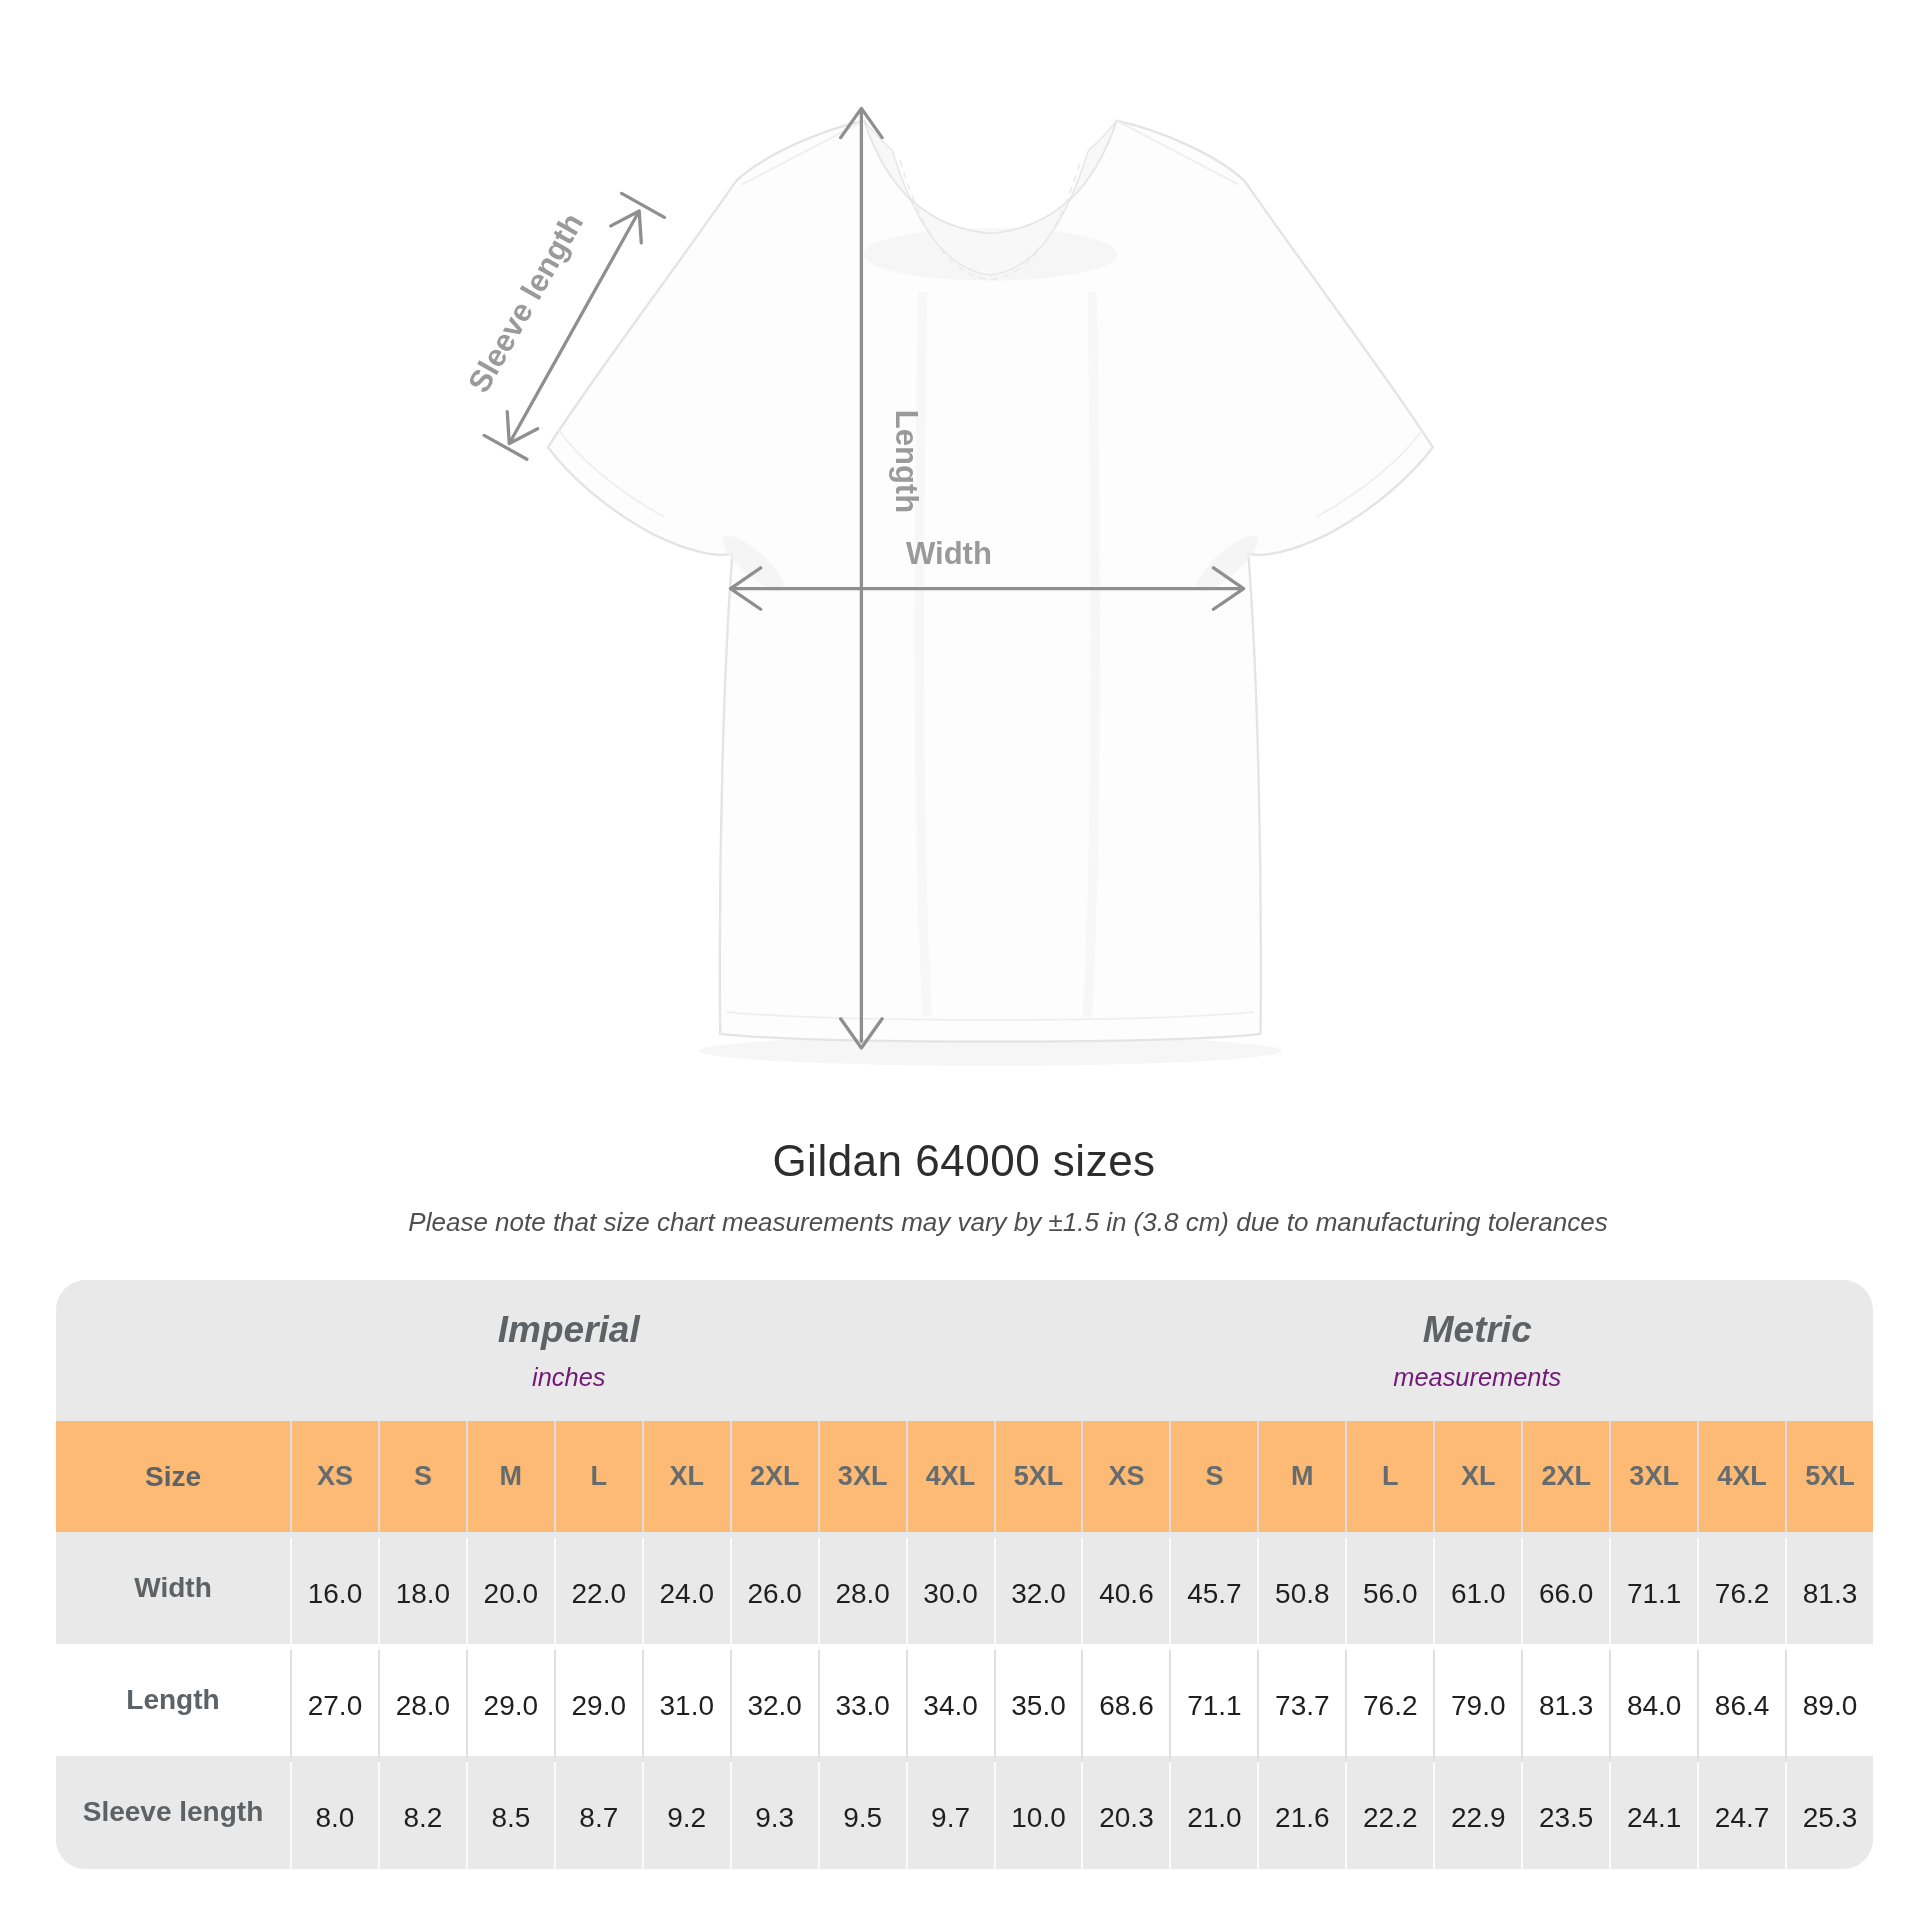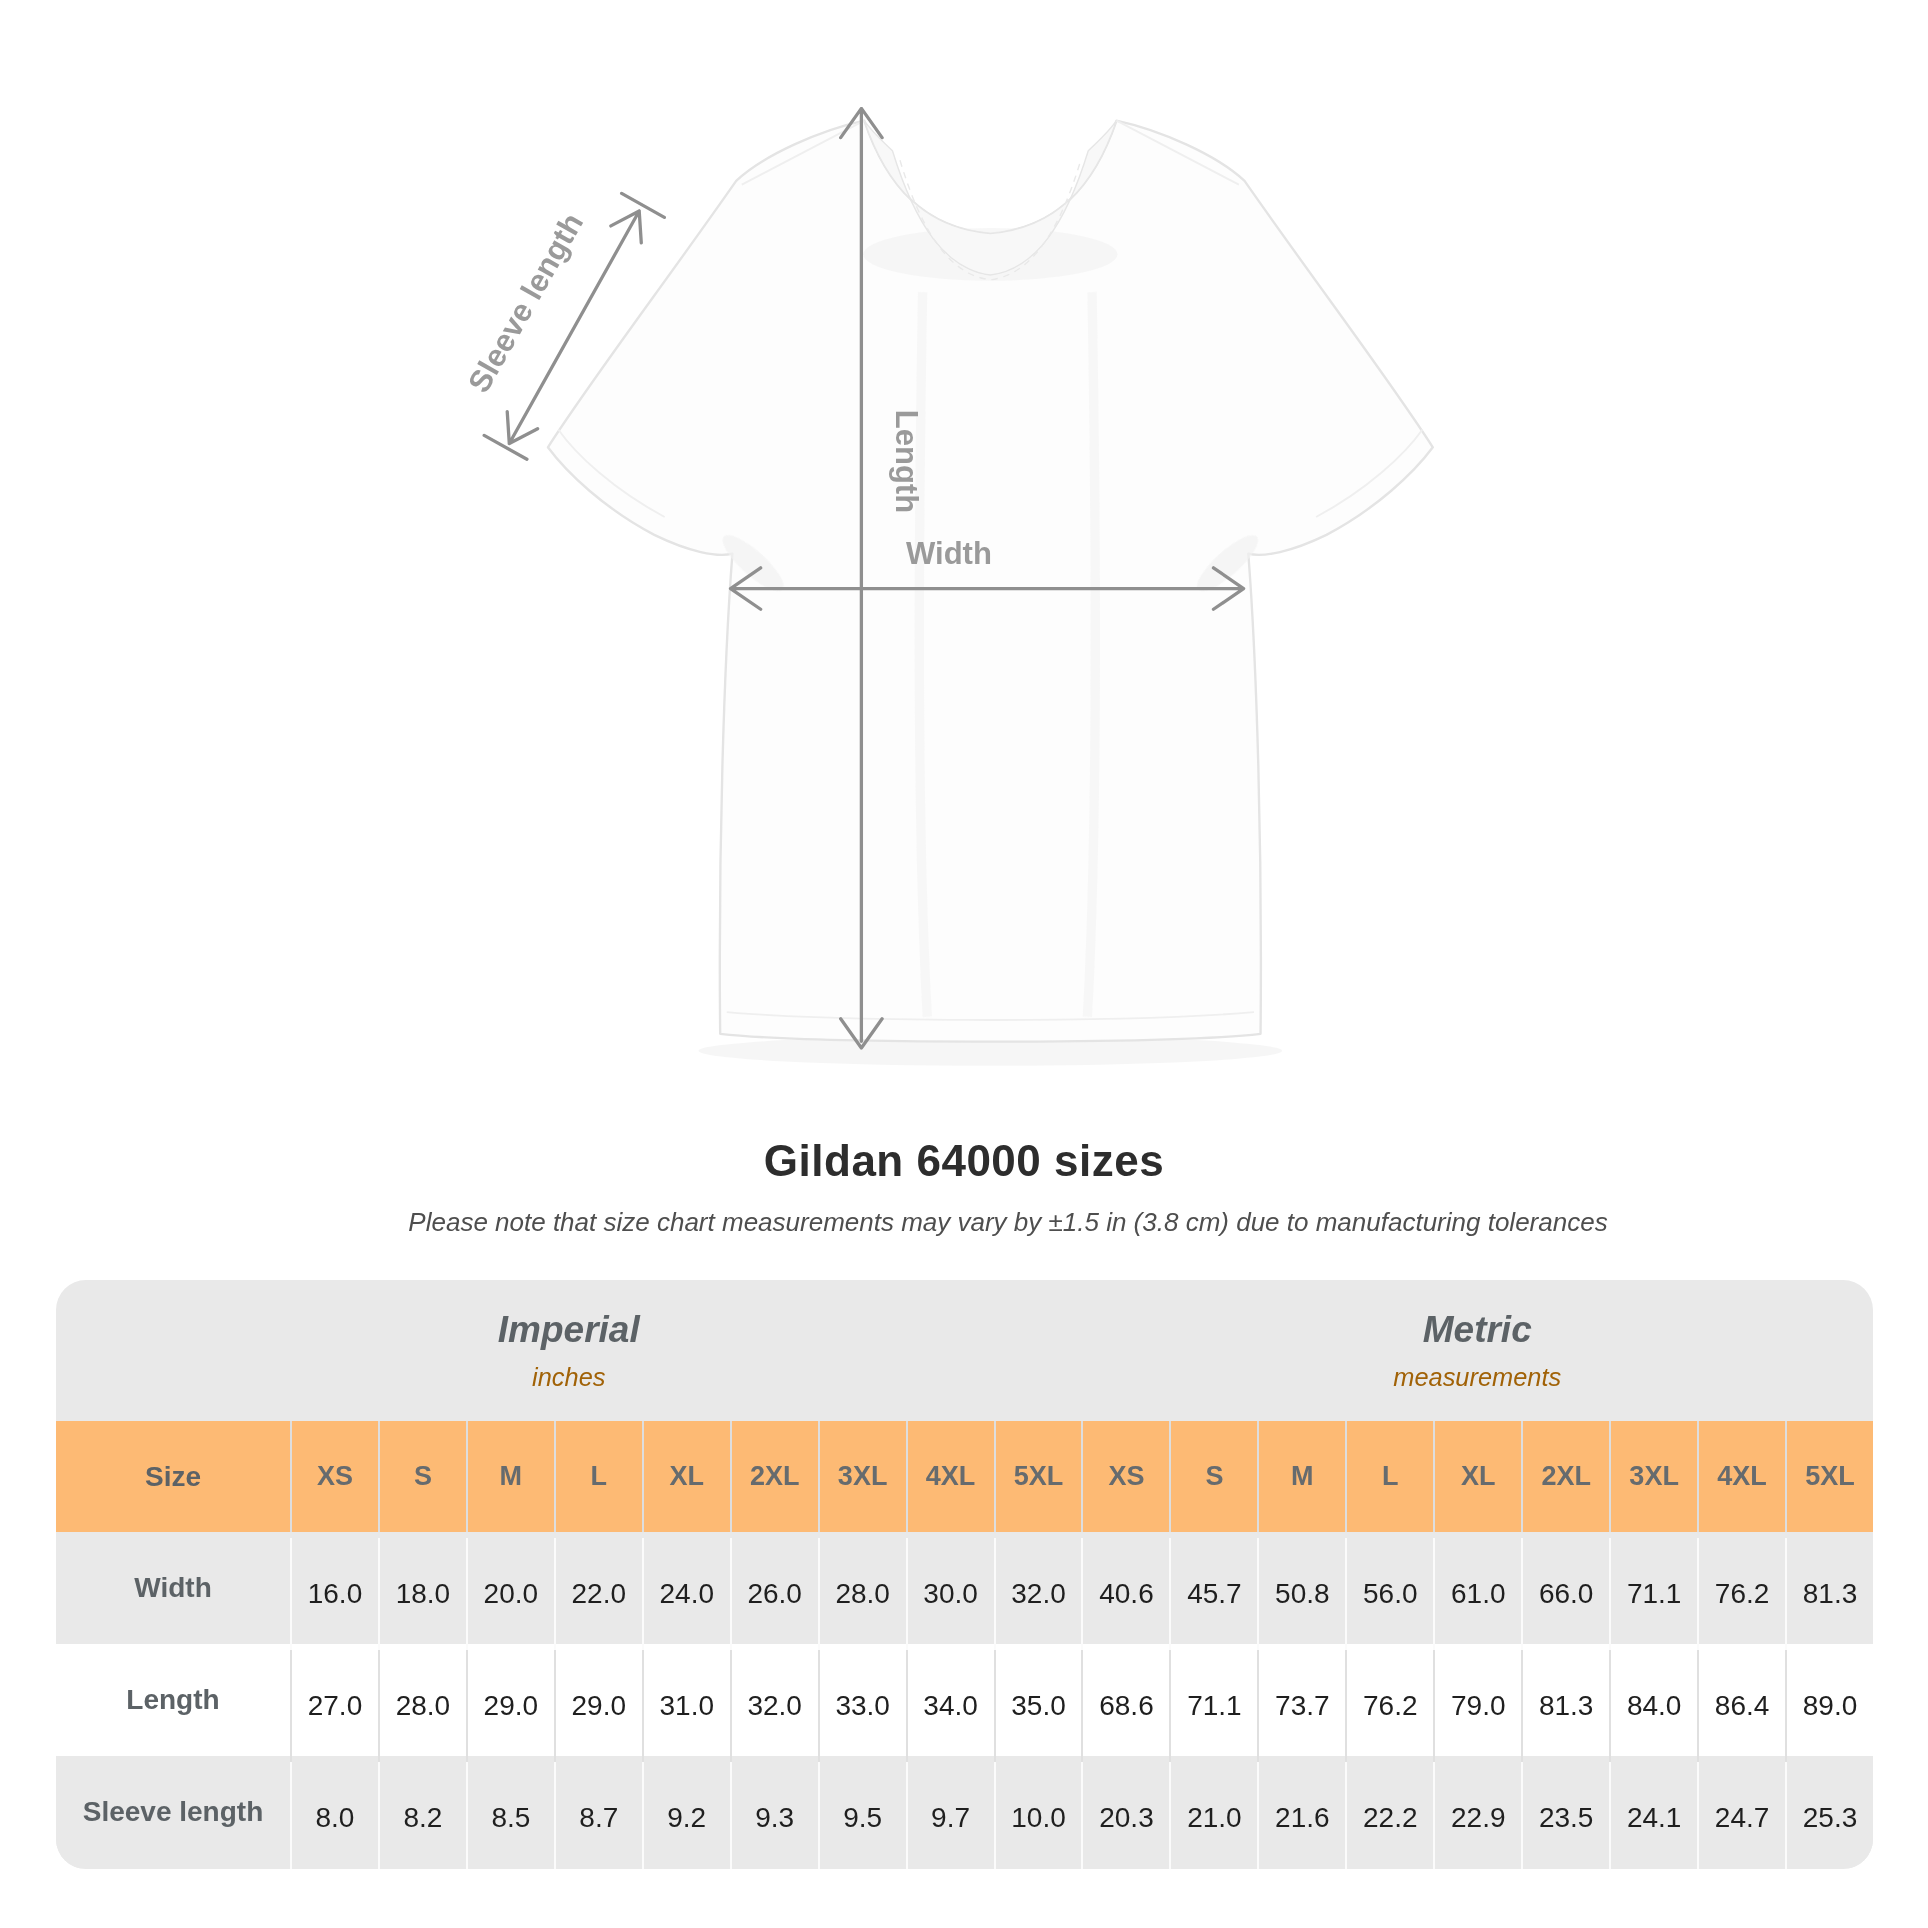--- a/index.html
+++ b/index.html
@@ -7,39 +7,39 @@
     position:relative; width:1928px; height:1928px; background:#ffffff;
     font-family:"Liberation Sans", sans-serif; overflow:hidden;
   }
   
   #figure-svg { position:absolute; left:0; top:0; }
   .dim-line { stroke:#8f8f8f; stroke-width:3.5; fill:none; stroke-linecap:round; stroke-linejoin:round; }
   .dim-label { fill:#9a9a9a; font-weight:700; font-size:33px; font-family:"Liberation Sans",sans-serif; }
   
   .chart-title {
     position:absolute; top:1136px; left:0; width:1928px; text-align:center;
-    font-size:44px; font-weight:700; color:#2d2d2d; letter-spacing:0.5px;
+    font-size:44px; font-weight:400; color:#2d2d2d; letter-spacing:0.5px;
   }
   .chart-subtitle {
     position:absolute; top:1207px; left:0; width:1928px; text-align:center;
     font-size:26px; font-style:italic; color:#4e4e4e;margin-left:44px;
   }
   
   .size-table {
     position:absolute; left:56px; top:1280px; width:1817px; height:589px;
     background:#e9e9e9; border-radius:30px; overflow:hidden;
   }
   .group-row {
     display:grid; grid-template-columns:234px repeat(18,1fr); height:141px;
   }
   .group { display:flex; flex-direction:column; align-items:center; justify-content:center; }
   .group-imperial { grid-column:1 / 11; }
   .group-metric  { grid-column:11 / 20; }
   .group-name { font-size:37px; font-weight:700; font-style:italic; color:#5c6266; }
-  .group-unit { font-size:25.4px; font-style:italic; color:#a16207; margin-top:12px; }
+  .group-unit { font-size:25.4px; font-style:italic; color:#701a75; margin-top:12px; }
   .grid { display:grid; grid-template-columns:234px repeat(18,1fr); }
   .grid > div {
     display:flex; align-items:center; justify-content:center;
     height:100%; box-sizing:border-box;
   }
   .grid > div:nth-child(n+2) { border-left:2.8px solid var(--sep); }
   .header-row { height:111px; background:#fdba74; --sep:#dedede; }
   .data-row   { height:112px; }
   .row-white  { background:#ffffff; --sep:#e0e0e0; }
   .row-gray   { background:#e9e9e9; --sep:#fbfbfb; }

